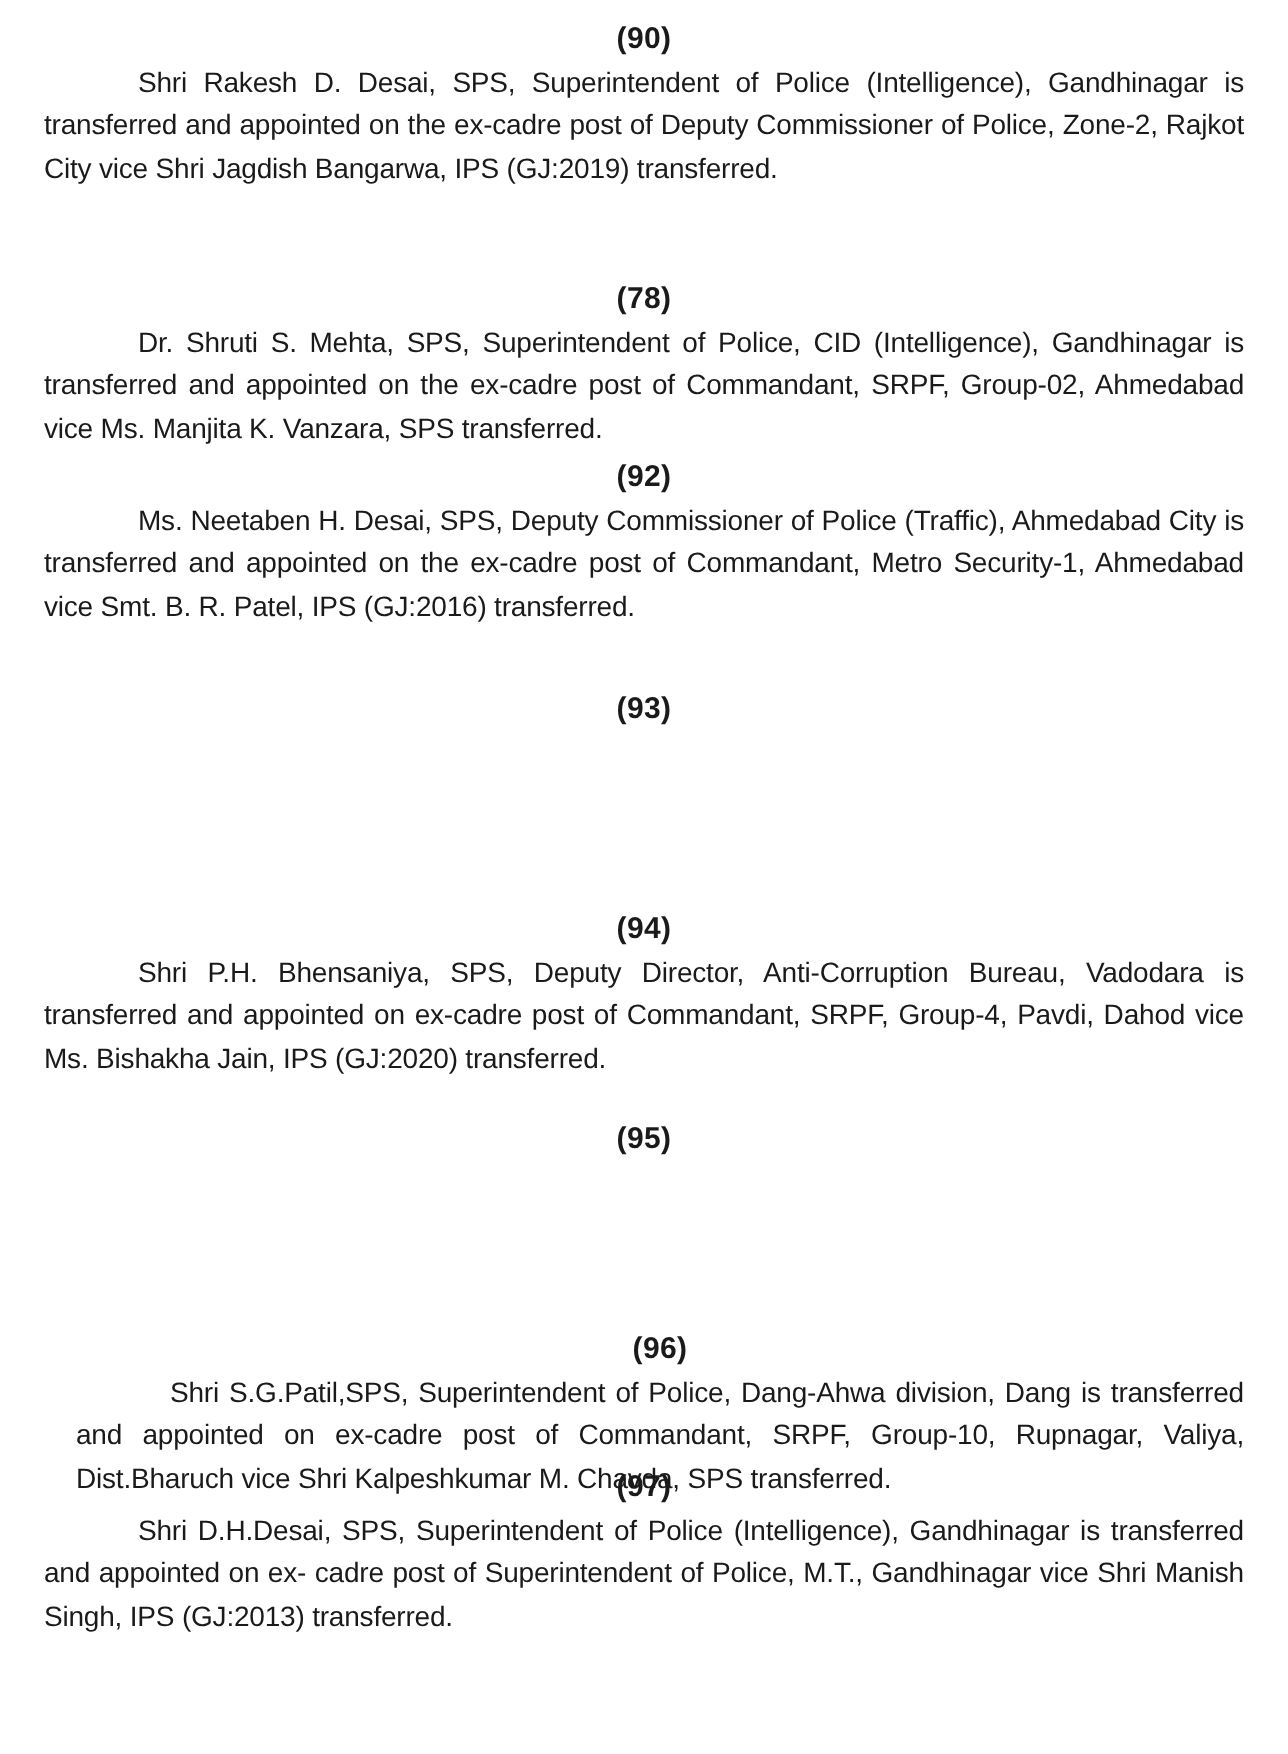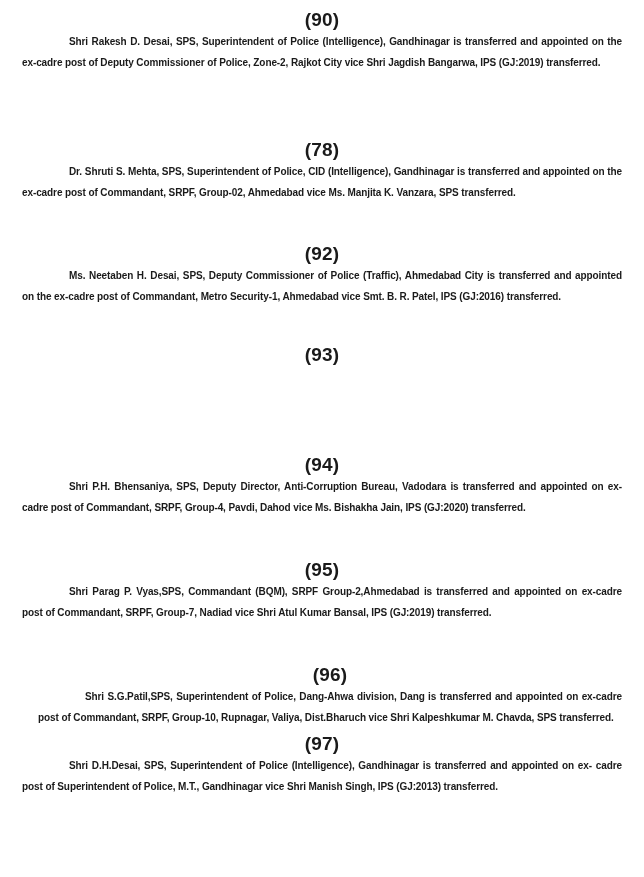--- a/index.html
+++ b/index.html
@@ -20,40 +20,39 @@
       height: 877px;
       box-sizing: border-box;
       padding: 10px 22px 0 22px;
     }
     .entry {
       margin: 0;
     }
     .entry-number {
       text-align: center;
       font-weight: bold;
-      font-size: 19px;
+      font-size: 15px;
       line-height: 20px;
       margin: 0 0 1px 0;
       letter-spacing: 0.2px;
     }
     .entry-text {
-      font-size: 10px;
+      font-size: 14px;
       line-height: 21.3px;
       text-align: justify;
       text-indent: 47px;
       margin: 0;
       letter-spacing: -0.1px;
       word-spacing: 0px;
-      font-weight: bold;
     }
     
     .entry { position: absolute; left: 22px; right: 22px; }
     #e90 { top: 10px; }
     #e91 { top: 140px; }
-    #e92 { top: 244px; }
+    #e92 { top: 229px; }
     #e93 { top: 332px; margin-top: 13px; }
     #e94 { top: 455px; }
     #e95 { top: 560px; }
     #e96 { top: 665px; margin-left: 16px; }
     #e97 { top: 734px; }
   </style>
 </head>
 <body>
 
 <div class="page">
@@ -77,21 +76,20 @@
     <div class="entry-number">(93)</div>
   </div>
 
   <div class="entry" id="e94">
     <div class="entry-number">(94)</div>
     <p class="entry-text">Shri P.H. Bhensaniya, SPS, Deputy Director, Anti-Corruption Bureau, Vadodara is transferred and appointed on ex-cadre post of Commandant, SRPF, Group-4, Pavdi, Dahod vice Ms. Bishakha Jain, IPS (GJ:2020) transferred.</p>
   </div>
 
   <div class="entry" id="e95">
     <div class="entry-number">(95)</div>
-    <p class="entry-text">Shri Parag P. Vyas,SPS, Commandant (BQM), SRPF Group-2,Ahmedabad is transferred and appointed on ex-cadre post of Commandant, SRPF, Group-7, Nadiad vice Shri Atul Kumar Bansal, IPS (GJ:2019) transferred.</p>
   </div>
 
   <div class="entry" id="e96">
     <div class="entry-number">(96)</div>
     <p class="entry-text">Shri S.G.Patil,SPS, Superintendent of Police, Dang-Ahwa division, Dang is transferred and appointed on ex-cadre post of Commandant, SRPF, Group-10, Rupnagar, Valiya, Dist.Bharuch vice Shri Kalpeshkumar M. Chavda, SPS transferred.</p>
   </div>
 
   <div class="entry" id="e97">
     <div class="entry-number">(97)</div>
     <p class="entry-text">Shri D.H.Desai, SPS, Superintendent of Police (Intelligence), Gandhinagar is transferred and appointed on ex- cadre post of Superintendent of Police, M.T., Gandhinagar vice Shri Manish Singh, IPS (GJ:2013) transferred.</p>

